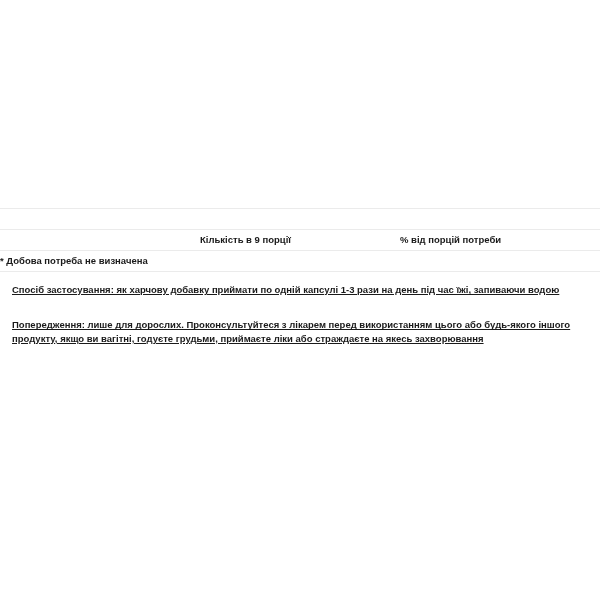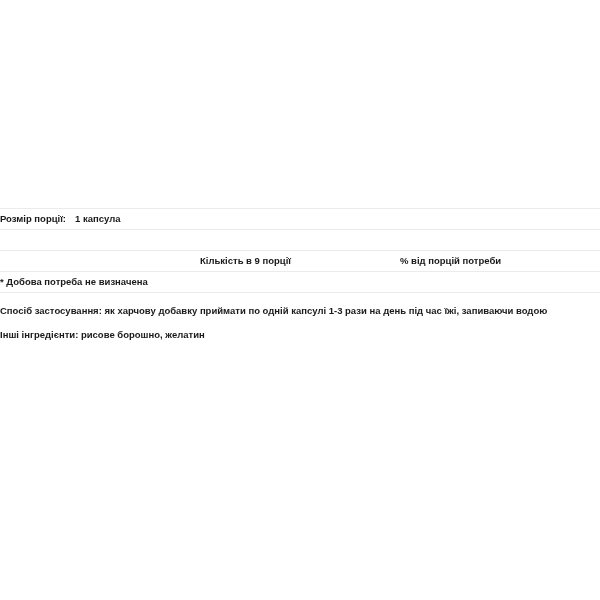--- a/index.html
+++ b/index.html
@@ -75,22 +75,23 @@
 
   .footnote-cell {
     padding-left: 12px;
     box-sizing: border-box;
     font-weight: bold;
     margin-left: 41px;
   }
 
   
   .body-copy {
-    padding: 0 0;
+    padding: 0 12px;
     box-sizing: border-box;
+    text-decoration: underline;
   }
 
   .body-copy p {
     margin: 0;
     font-size: 9.5px;
     font-weight: bold;
     line-height: 1.42;
     color: #1a1a1a;
   }
 
@@ -99,23 +100,20 @@
 </style>
 </head>
 <body>
 
 <div class="page">
 
   <div class="top-spacer"></div>
 
   <table class="facts-table">
     <tbody>
-      <tr class="row-tall">
-        <td colspan="3" class="col-name"><span class="serving-label">Розмір порції:</span><span class="serving-value">1 капсула</span></td>
-      </tr>
 
 
       <tr class="row-spacer">
         <td colspan="3" class="col-name"></td>
       </tr>
 
       <tr class="row-head">
         <td class="col-name"></td>
         <td class="col-amount">Кількість в 9 порції</td>
         <td class="col-dv">% від порцій потреби</td>
@@ -130,17 +128,17 @@
         <td colspan="3" style="height:0;line-height:0;font-size:0"></td>
       </tr>
     </tbody>
   </table>
 
   <div class="gap-after-table"></div>
 
   <div class="body-copy">
     <p>Спосіб застосування: як харчову добавку приймати по одній капсулі 1-3 рази на день під час їжі, запиваючи водою</p>
     <div class="para-gap"></div>
-    <p>Інші інгредієнти: рисове борошно, желатин</p>
     <div class="para-gap"></div>
+    <p>Попередження: лише для дорослих. Проконсультуйтеся з лікарем перед використанням цього або будь-якого іншого продукту, якщо ви вагітні, годуєте грудьми, приймаєте ліки або страждаєте на якесь захворювання</p>
   </div>
 
 </div>
 
 </body></html>

